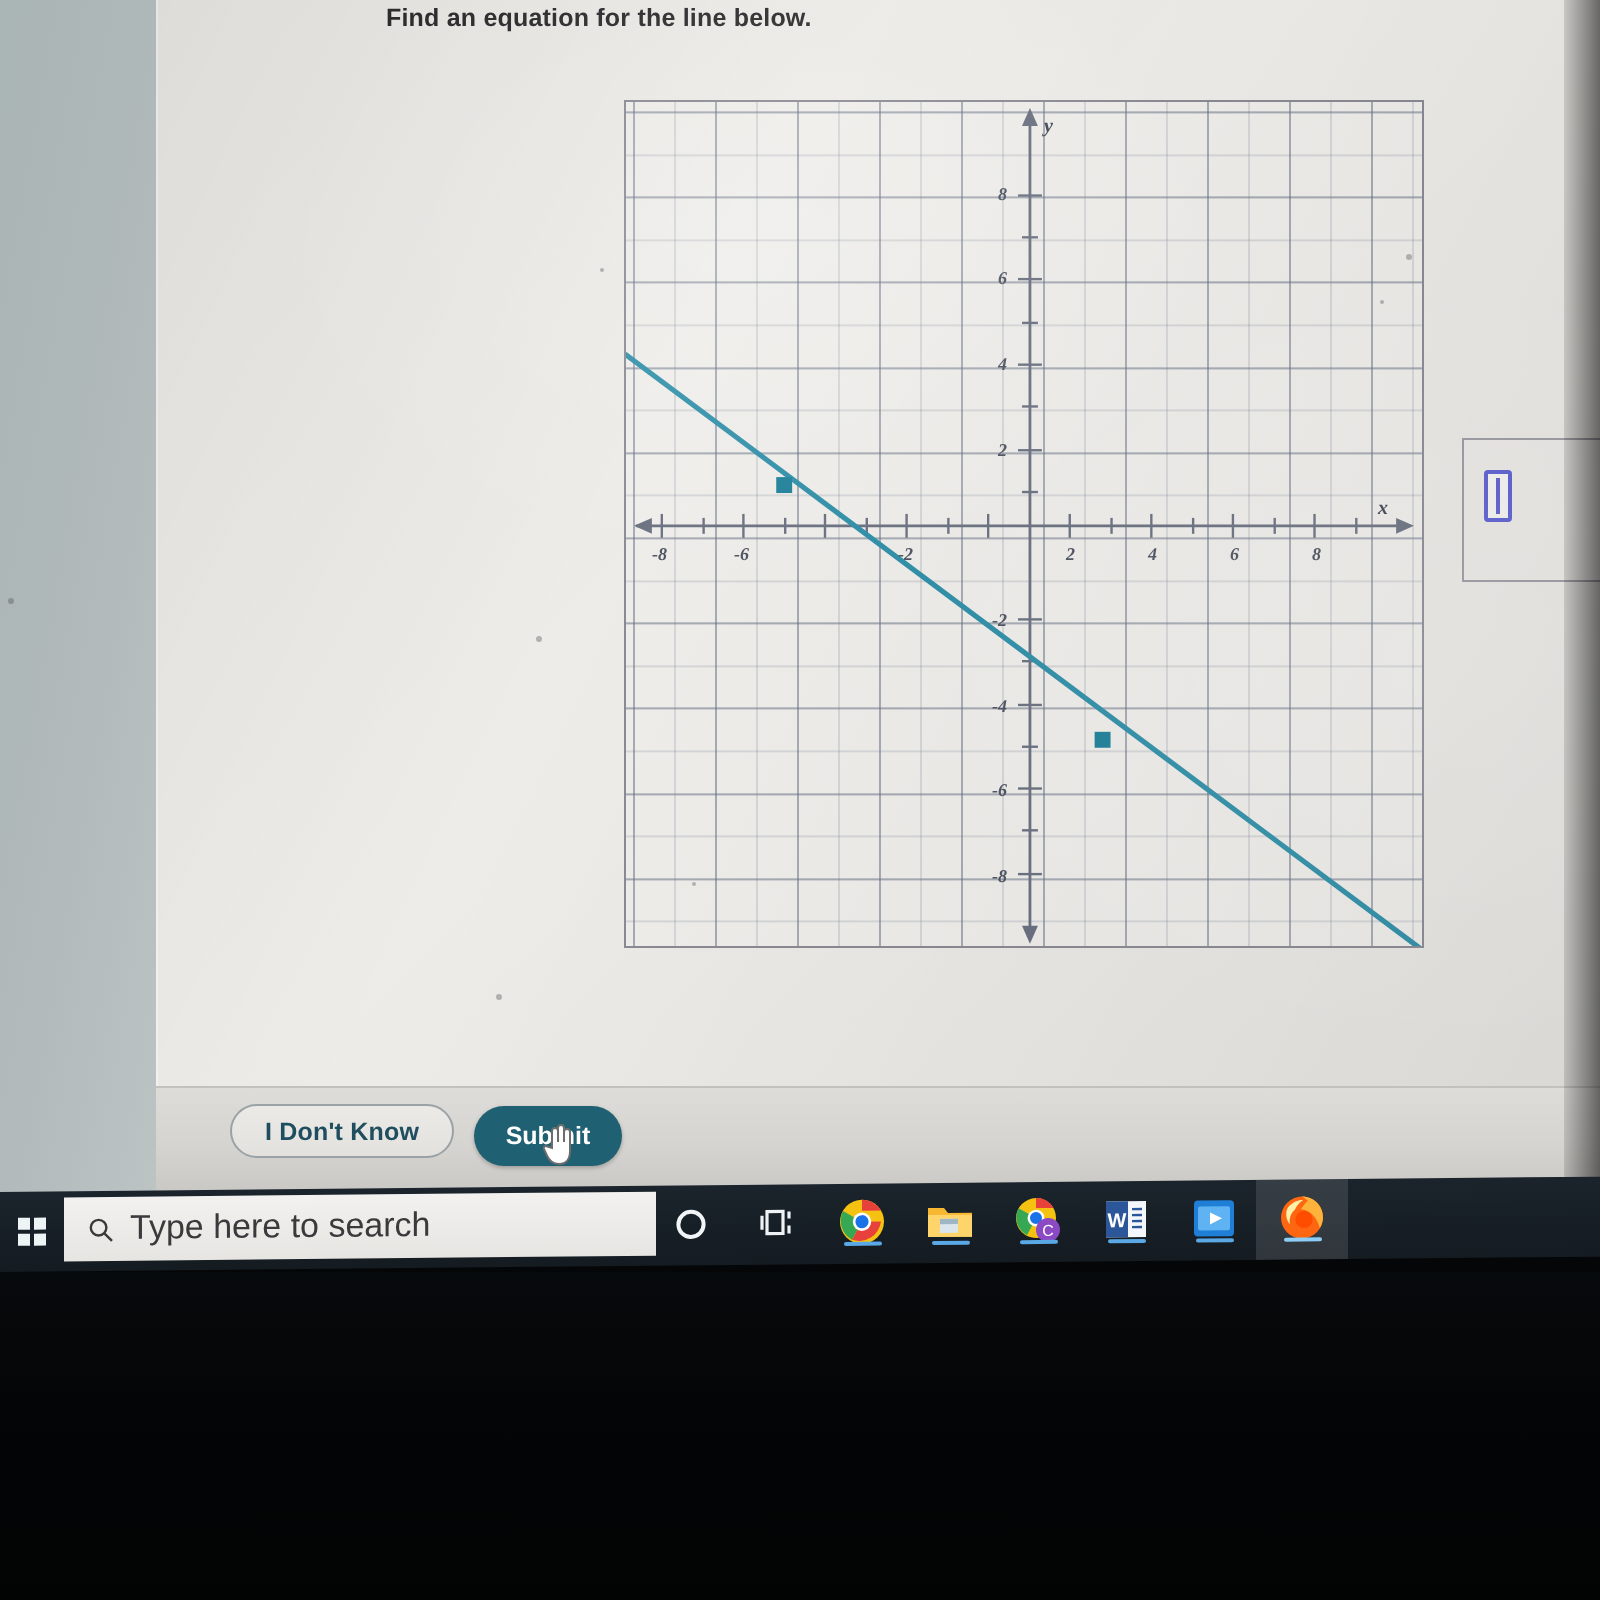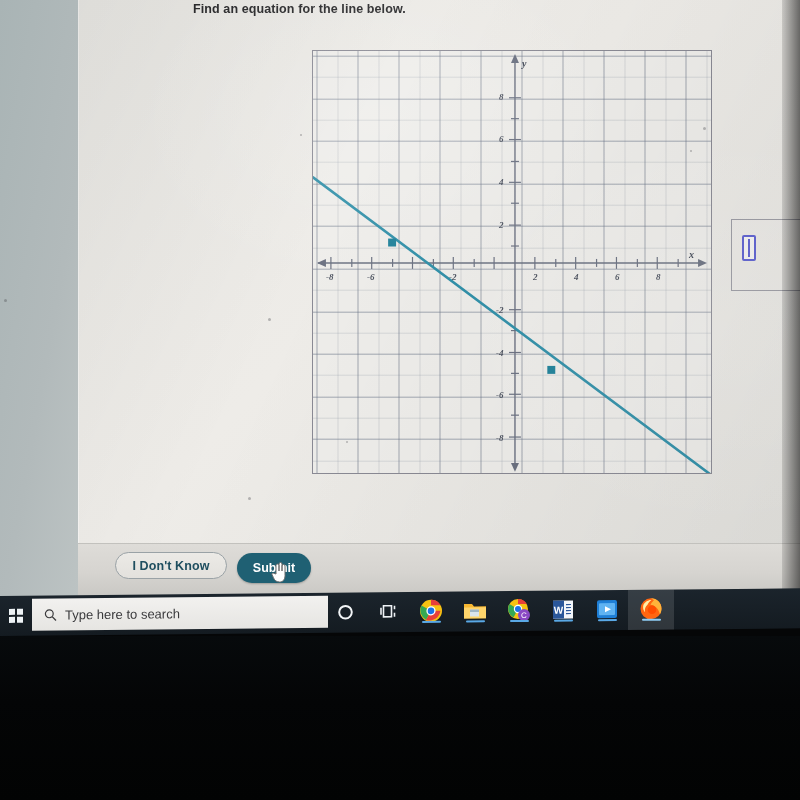--- a/index.html
+++ b/index.html
@@ -126,21 +126,21 @@
     position:absolute; left:0; top:0; width:32px; height:40px;
     display:flex; align-items:center; justify-content:center;
   }
   #win-logo { width:14px; height:14px; display:grid; grid-template-columns:1fr 1fr; grid-template-rows:1fr 1fr; gap:1.6px; }
   #win-logo i { background:#eef3f6; display:block; }
   #search-box {
     position:absolute; left:32px; top:3px; width:296px; height:32px;
     background:linear-gradient(180deg,#f2f1ef,#e6e5e2);
     display:flex; align-items:center; gap:8px; padding-left:12px;
   }
-  #search-placeholder { font-size:13px; color:#3a3a3c; }
+  #search-placeholder { font-size:17px; color:#3a3a3c; }
   .tb-icon {
     position:absolute; top:6px; width:26px; height:26px;
     display:flex; align-items:center; justify-content:center;
   }
   .tb-underline { position:absolute; bottom:1px; left:4px; width:19px; height:2px; background:#5aa9e6; border-radius:1px; }
   #firefox-slot { position:absolute; left:628px; top:0; width:46px; height:40px; background:rgba(255,255,255,.12); }
 
   
   #bezel {
     position:absolute; left:0; top:636px; width:800px; height:164px;

